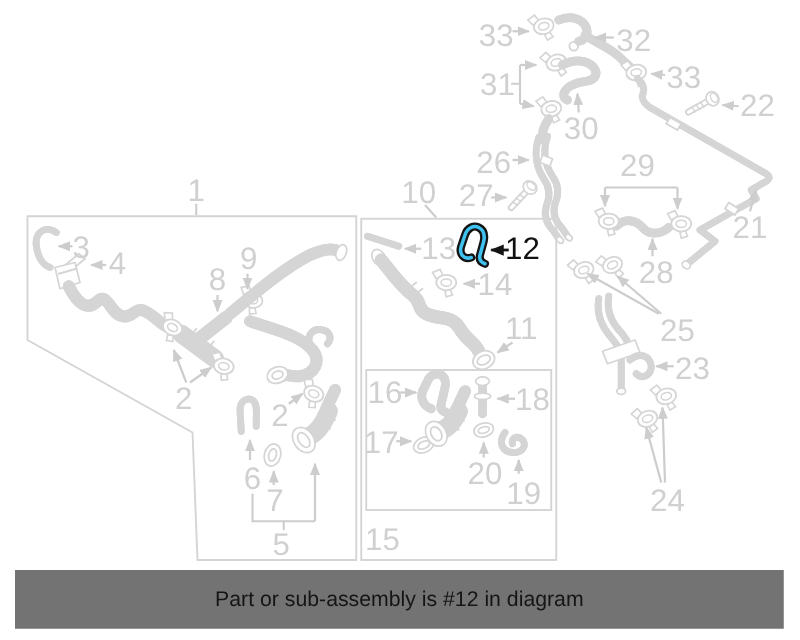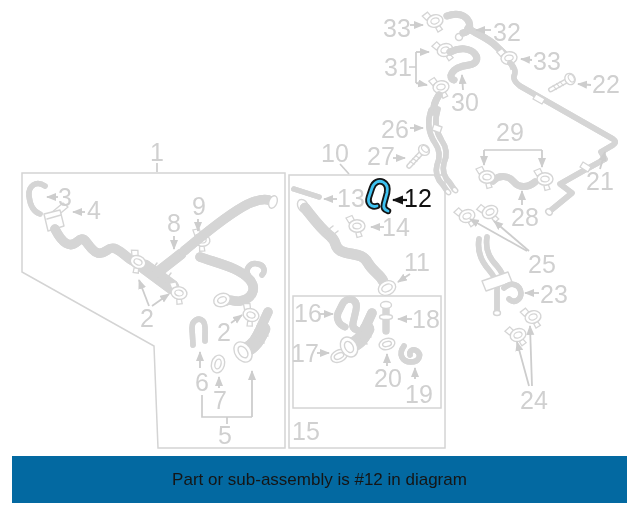--- a/index.html
+++ b/index.html
@@ -266,16 +266,16 @@
         <text x="381" y="165" text-anchor="middle" font-family="&quot;Liberation Sans&quot;, sans-serif" font-size="25" fill="#d0d0d0">27</text>
         <text x="510" y="141" text-anchor="middle" font-family="&quot;Liberation Sans&quot;, sans-serif" font-size="25" fill="#d0d0d0">29</text>
         <text x="600" y="190" text-anchor="middle" font-family="&quot;Liberation Sans&quot;, sans-serif" font-size="25" fill="#d0d0d0">21</text>
         <text x="525" y="226" text-anchor="middle" font-family="&quot;Liberation Sans&quot;, sans-serif" font-size="25" fill="#d0d0d0">28</text>
         <text x="542" y="273" text-anchor="middle" font-family="&quot;Liberation Sans&quot;, sans-serif" font-size="25" fill="#d0d0d0">25</text>
         <text x="554" y="303" text-anchor="middle" font-family="&quot;Liberation Sans&quot;, sans-serif" font-size="25" fill="#d0d0d0">23</text>
         <text x="534" y="409" text-anchor="middle" font-family="&quot;Liberation Sans&quot;, sans-serif" font-size="25" fill="#d0d0d0">24</text>
       </g>
 </svg>
 
-<div class="caption" style="left: 12px; top: 456px; width: 615px; height: 47px; background: #0369a1; color: rgb(21, 21, 21);">
+<div class="caption" style="left: 12px; top: 456px; width: 615px; height: 47px; background: #737373; color: rgb(21, 21, 21);">
   <div>Part or sub-assembly is #12 in diagram</div>
 </div>
 </div>
 
 </body></html>

